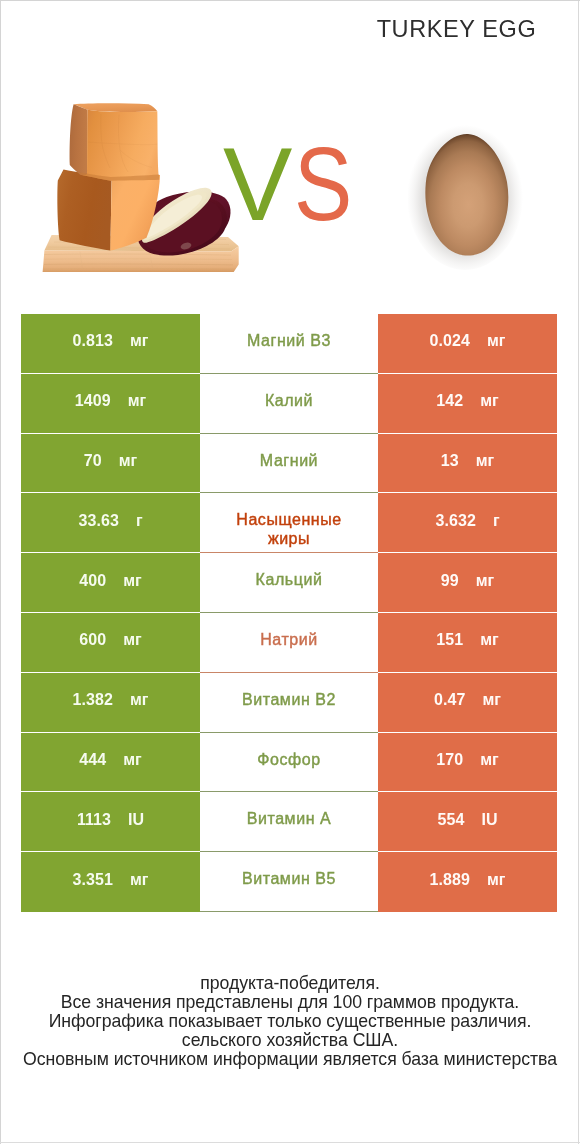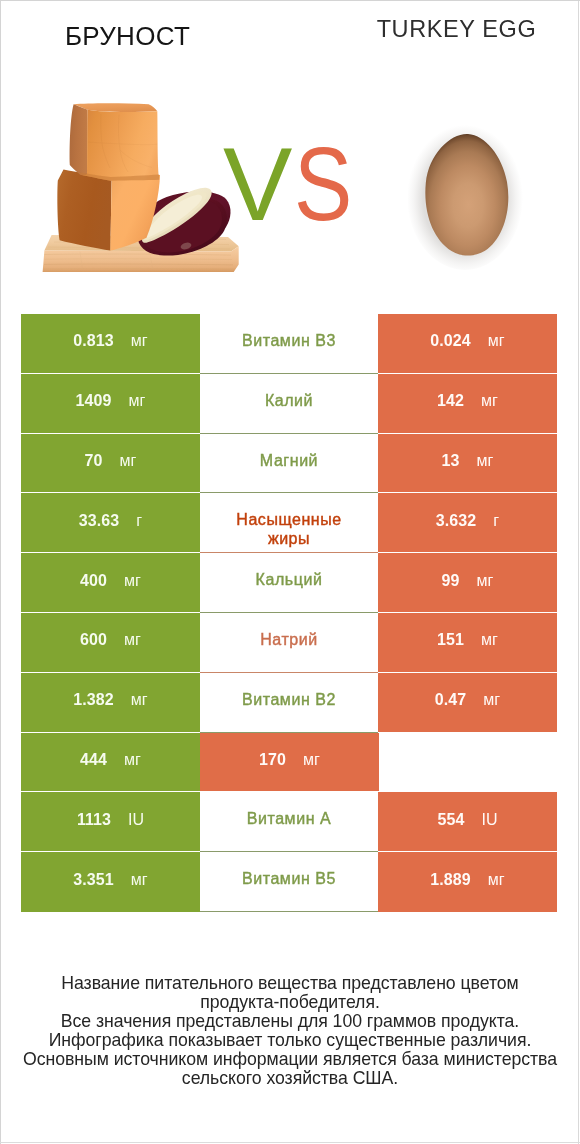--- a/index.html
+++ b/index.html
@@ -29,37 +29,36 @@
 
   
   .table{position:absolute;left:21px;top:314px;width:536px;}
   .row{display:flex;height:59.8px;}
   .row:last-child .c-left,.row:last-child .c-right{border-bottom:none;}
   .cell{display:flex;align-items:center;justify-content:center;text-align:center;box-sizing:border-box;}
   .c-left{width:179px;background:#81a531;color:#f6fbef;border-bottom:1.4px solid #ffffff;}
   .c-mid{width:178px;background:#ffffff;align-items:flex-start;padding-top:18px;}
   .c-right{width:179px;background:#e06d48;color:#fffaf7;border-bottom:1.4px solid #ffffff;}
   .val{font-size:16px;font-weight:700;line-height:1;letter-spacing:0.1px;position:relative;top:-2px;}
-  .unit{font-size:16px;font-weight:400;margin-left:17px;position:relative;top:-2px;}
+  .unit{font-size:16px;font-weight:700;margin-left:17px;position:relative;top:-2px;}
   .lbl{font-size:16px;font-weight:400;line-height:18.3px;max-width:140px;letter-spacing:0.55px;-webkit-text-stroke:0.42px currentColor;}
 
   
   .footer{position:absolute;left:0;top:974px;width:580px;text-align:center;
      font-size:17.7px;line-height:19.0px;color:#252525;letter-spacing:-0.05px;}
 </style>
 </head>
 <body>
 
 <div class="page">
   <div class="edge-l"></div>
   <div class="edge-r"></div>
   <div class="edge-t"></div>
   <div class="edge-b"></div>
 
-  <div class="title-left">БРУНОСТ</div>
   <div class="title-right">TURKEY EGG</div>
 
   <div class="hero">
     <svg class="cheese-img" width="580" height="205" viewBox="0 0 580 205">
       <defs>
         <linearGradient id="gTopFace" x1="0.05" y1="0" x2="0.45" y2="1">
           <stop offset="0" stop-color="#eda160"></stop>
             <stop offset="0.5" stop-color="#e99a57"></stop>
             <stop offset="1" stop-color="#e0904e"></stop>
         </linearGradient>
@@ -194,21 +193,21 @@
     </div>
   </div>
 
   <div class="table" id="table">
       <div class="row">
         <div class="cell c-left">
           <span class="val">0.813</span>
           <span class="unit">мг</span>
         </div>
         <div class="cell c-mid" style="border-bottom:1px solid #8a9b6a">
-          <span class="lbl" style="color:#7f9b4a">Витамин B3</span>
+          <span class="lbl" style="color:#7f9b4a">Магний B3</span>
         </div>
         <div class="cell c-right">
           <span class="val">0.024</span>
           <span class="unit">мг</span>
         </div>
       </div>
       <div class="row">
         <div class="cell c-left">
           <span class="val">1409</span>
           <span class="unit">мг</span>
@@ -284,20 +283,23 @@
         <div class="cell c-right">
           <span class="val">0.47</span>
           <span class="unit">мг</span>
         </div>
       </div>
       <div class="row">
         <div class="cell c-left">
           <span class="val">444</span>
           <span class="unit">мг</span>
         </div>
+        <div class="cell c-mid" style="border-bottom:1px solid #8a9b6a">
+          <span class="lbl" style="color:#7f9b4a">Фосфор</span>
+        </div>
         <div class="cell c-right">
           <span class="val">170</span>
           <span class="unit">мг</span>
         </div>
       </div>
       <div class="row">
         <div class="cell c-left">
           <span class="val">1113</span>
           <span class="unit">IU</span>
         </div>
@@ -318,20 +320,19 @@
           <span class="lbl" style="color:#7f9b4a">Витамин B5</span>
         </div>
         <div class="cell c-right">
           <span class="val">1.889</span>
           <span class="unit">мг</span>
         </div>
       </div>
     </div>
 
   <div class="footer" id="footer">
-      <div>Название питательного вещества представлено цветом</div>
       <div>продукта-победителя.</div>
       <div>Все значения представлены для 100 граммов продукта.</div>
       <div>Инфографика показывает только существенные различия.</div>
+      <div>сельского хозяйства США.</div>
       <div>Основным источником информации является база министерства</div>
-      <div>сельского хозяйства США.</div>
     </div>
 </div>
 
 </body></html>

